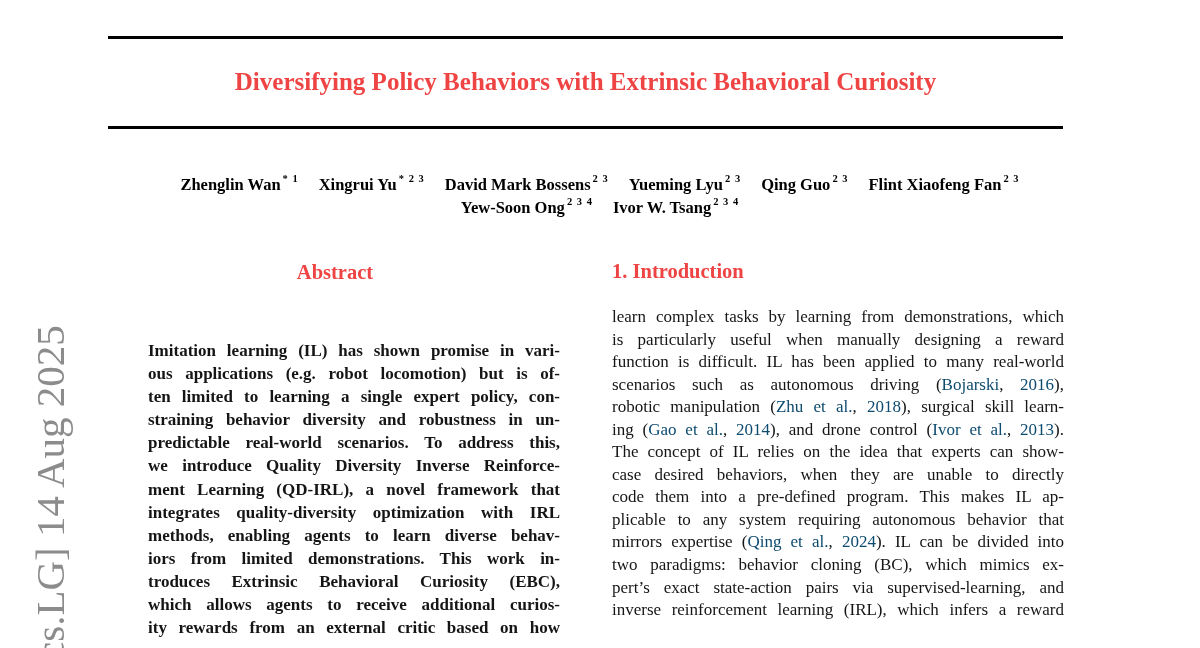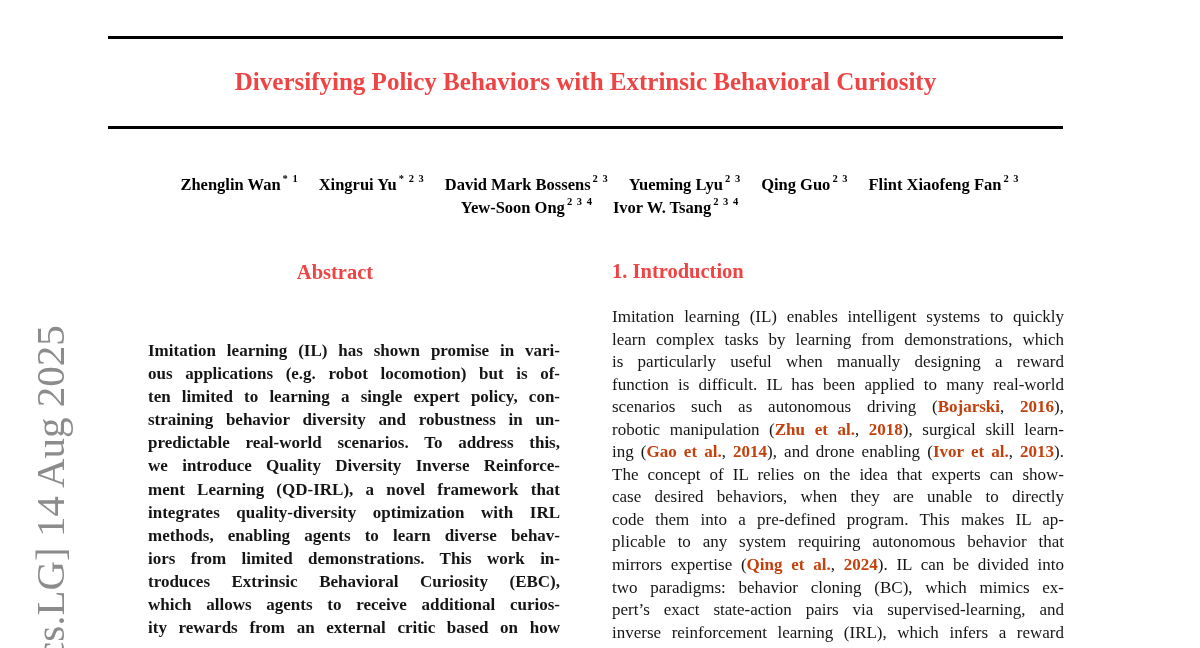--- a/index.html
+++ b/index.html
@@ -88,21 +88,21 @@
   }
   .tline {
     text-align: justify;
     text-align-last: justify;
     text-justify: inter-word;
     white-space: normal;
     overflow: hidden;
   }
   #abstract-text .tline { height: 23.1px; line-height: 23.1px; font-weight: bold; }
   #intro-text .tline { height: 22.55px; line-height: 22.55px; }
-  .cite { color: #c2410c; font-weight: bold; }
+  .cite { color: #0c4a6e; }
   #watermark {
     position: absolute;
     left: 26px;
     top: 660px;
     transform-origin: 0 0;
     transform: rotate(-90deg);
     font-size: 41px;
     color: #8c8c8c;
     white-space: nowrap;
     font-family: "Liberation Serif", "DejaVu Serif", serif;
@@ -133,27 +133,26 @@
       <div class="tline"><span>integrates quality-diversity optimization with IRL</span></div>
       <div class="tline"><span>methods, enabling agents to learn diverse behav-</span></div>
       <div class="tline"><span>iors from limited demonstrations. This work in-</span></div>
       <div class="tline"><span>troduces Extrinsic Behavioral Curiosity (EBC),</span></div>
       <div class="tline"><span>which allows agents to receive additional curios-</span></div>
       <div class="tline"><span>ity rewards from an external critic based on how</span></div>
     </div>
 
   <div id="intro-heading" class="col-heading">1. Introduction</div>
   <div id="intro-text" class="body-text">
-      <div class="tline"><span>Imitation learning (IL) enables intelligent systems to quickly</span></div>
       <div class="tline"><span>learn complex tasks by learning from demonstrations, which</span></div>
       <div class="tline"><span>is particularly useful when manually designing a reward</span></div>
       <div class="tline"><span>function is difficult. IL has been applied to many real-world</span></div>
       <div class="tline"><span>scenarios such as autonomous driving (</span><span class="cite">Bojarski</span><span>, </span><span class="cite">2016</span><span>),</span></div>
       <div class="tline"><span>robotic manipulation (</span><span class="cite">Zhu et al.</span><span>, </span><span class="cite">2018</span><span>), surgical skill learn-</span></div>
-      <div class="tline"><span>ing (</span><span class="cite">Gao et al.</span><span>, </span><span class="cite">2014</span><span>), and drone enabling (</span><span class="cite">Ivor et al.</span><span>, </span><span class="cite">2013</span><span>).</span></div>
+      <div class="tline"><span>ing (</span><span class="cite">Gao et al.</span><span>, </span><span class="cite">2014</span><span>), and drone control (</span><span class="cite">Ivor et al.</span><span>, </span><span class="cite">2013</span><span>).</span></div>
       <div class="tline"><span>The concept of IL relies on the idea that experts can show-</span></div>
       <div class="tline"><span>case desired behaviors, when they are unable to directly</span></div>
       <div class="tline"><span>code them into a pre-defined program. This makes IL ap-</span></div>
       <div class="tline"><span>plicable to any system requiring autonomous behavior that</span></div>
       <div class="tline"><span>mirrors expertise (</span><span class="cite">Qing et al.</span><span>, </span><span class="cite">2024</span><span>). IL can be divided into</span></div>
       <div class="tline"><span>two paradigms: behavior cloning (BC), which mimics ex-</span></div>
       <div class="tline"><span>pert’s exact state-action pairs via supervised-learning, and</span></div>
       <div class="tline"><span>inverse reinforcement learning (IRL), which infers a reward</span></div>
     </div>
 </div>

